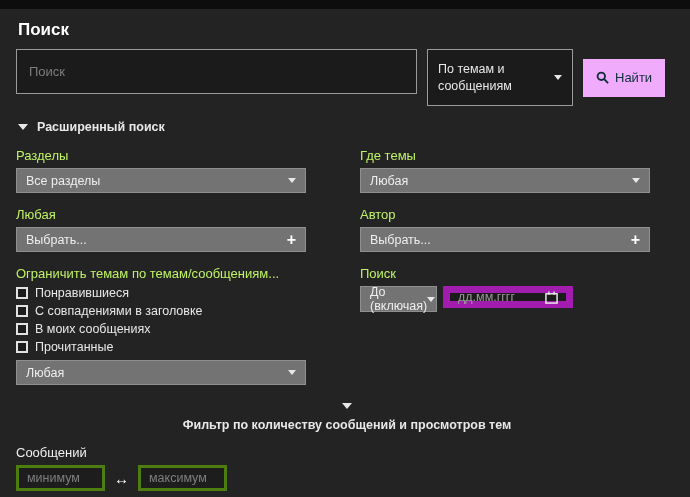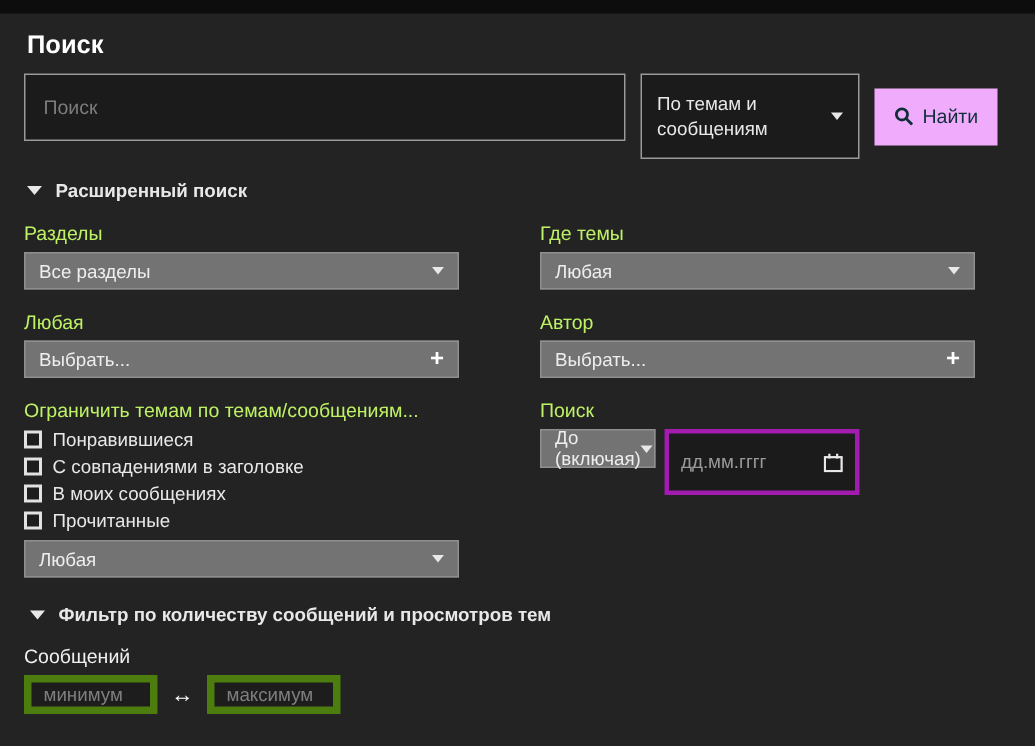--- a/index.html
+++ b/index.html
@@ -75,32 +75,32 @@
   .checkbox-box {
     width: 12px; height: 12px; border: 2px solid #e2e2e2; background: #1d1d1d;
     margin-right: 7px; flex: 0 0 auto;
   }
   .checkbox-row .cb-label { font-size: 12.5px; color: #e8e8e8; }
 
   
   .date-row { display: flex; gap: 6px; }
   .date-mode { width: 77px; height: 26px; }
   .date-input-wrap {
-    width: 130px; height: 44px; background: #1b1b1b; border: 3px solid #a21caf;
+    width: 130px; height: 22px; background: #1b1b1b; border: 7px solid #a21caf;
     display: flex; align-items: center; justify-content: space-between; padding: 0 8px;
   }
   .date-input-wrap .date-ph { font-size: 12.5px; color: #9a9a9a; }
 
   
   .num-section { margin-top: 4px; }
   .num-group { margin-top: 13px; }
   .num-label { font-size: 13px; color: #f0f0f0; margin-bottom: 5px; }
   .num-row { display: flex; align-items: center; gap: 9px; }
   .num-input {
-    width: 89px; height: 26px; background: #1d1d1d; border: 5px solid #4d7c0f;
+    width: 89px; height: 26px; background: #1d1d1d; border: 3px solid #4d7c0f;
     color: #fca5a5; font-size: 12.5px; padding: 0 8px;
     font-family: "Liberation Sans", sans-serif;
   }
   .num-input::placeholder { color: #7f7f7f; opacity: 1; }
   .arrow-glyph { font-size: 15px; color: #ffffff; font-weight: bold; line-height: 1; }
 </style>
 </head>
 <body>
 
 <div class="top-strip"></div>
@@ -203,21 +203,21 @@
             <line x1="4.2" y1="0.5" x2="4.2" y2="4" stroke="#e8e8e8" stroke-width="1.6"></line>
             <line x1="9.8" y1="0.5" x2="9.8" y2="4" stroke="#e8e8e8" stroke-width="1.6"></line>
           </svg>
         </div>
       </div>
     </div>
 
   </div>
 
   <div class="num-section">
-    <div class="toggle-row" style="margin-top:4px; margin-left:4px;">
+    <div class="toggle-row" style="margin-top:4px; margin-left:4px;flex-direction:column;">
       <span class="tri-down"></span>
       <span class="tog-label">Фильтр по количеству сообщений и просмотров тем</span>
     </div>
 
     <div class="num-group">
       <div class="num-label">Сообщений</div>
       <div class="num-row">
         <input class="num-input" type="text" placeholder="минимум" style="">
         <span class="arrow-glyph">↔</span>
         <input class="num-input" type="text" placeholder="максимум" style="">

